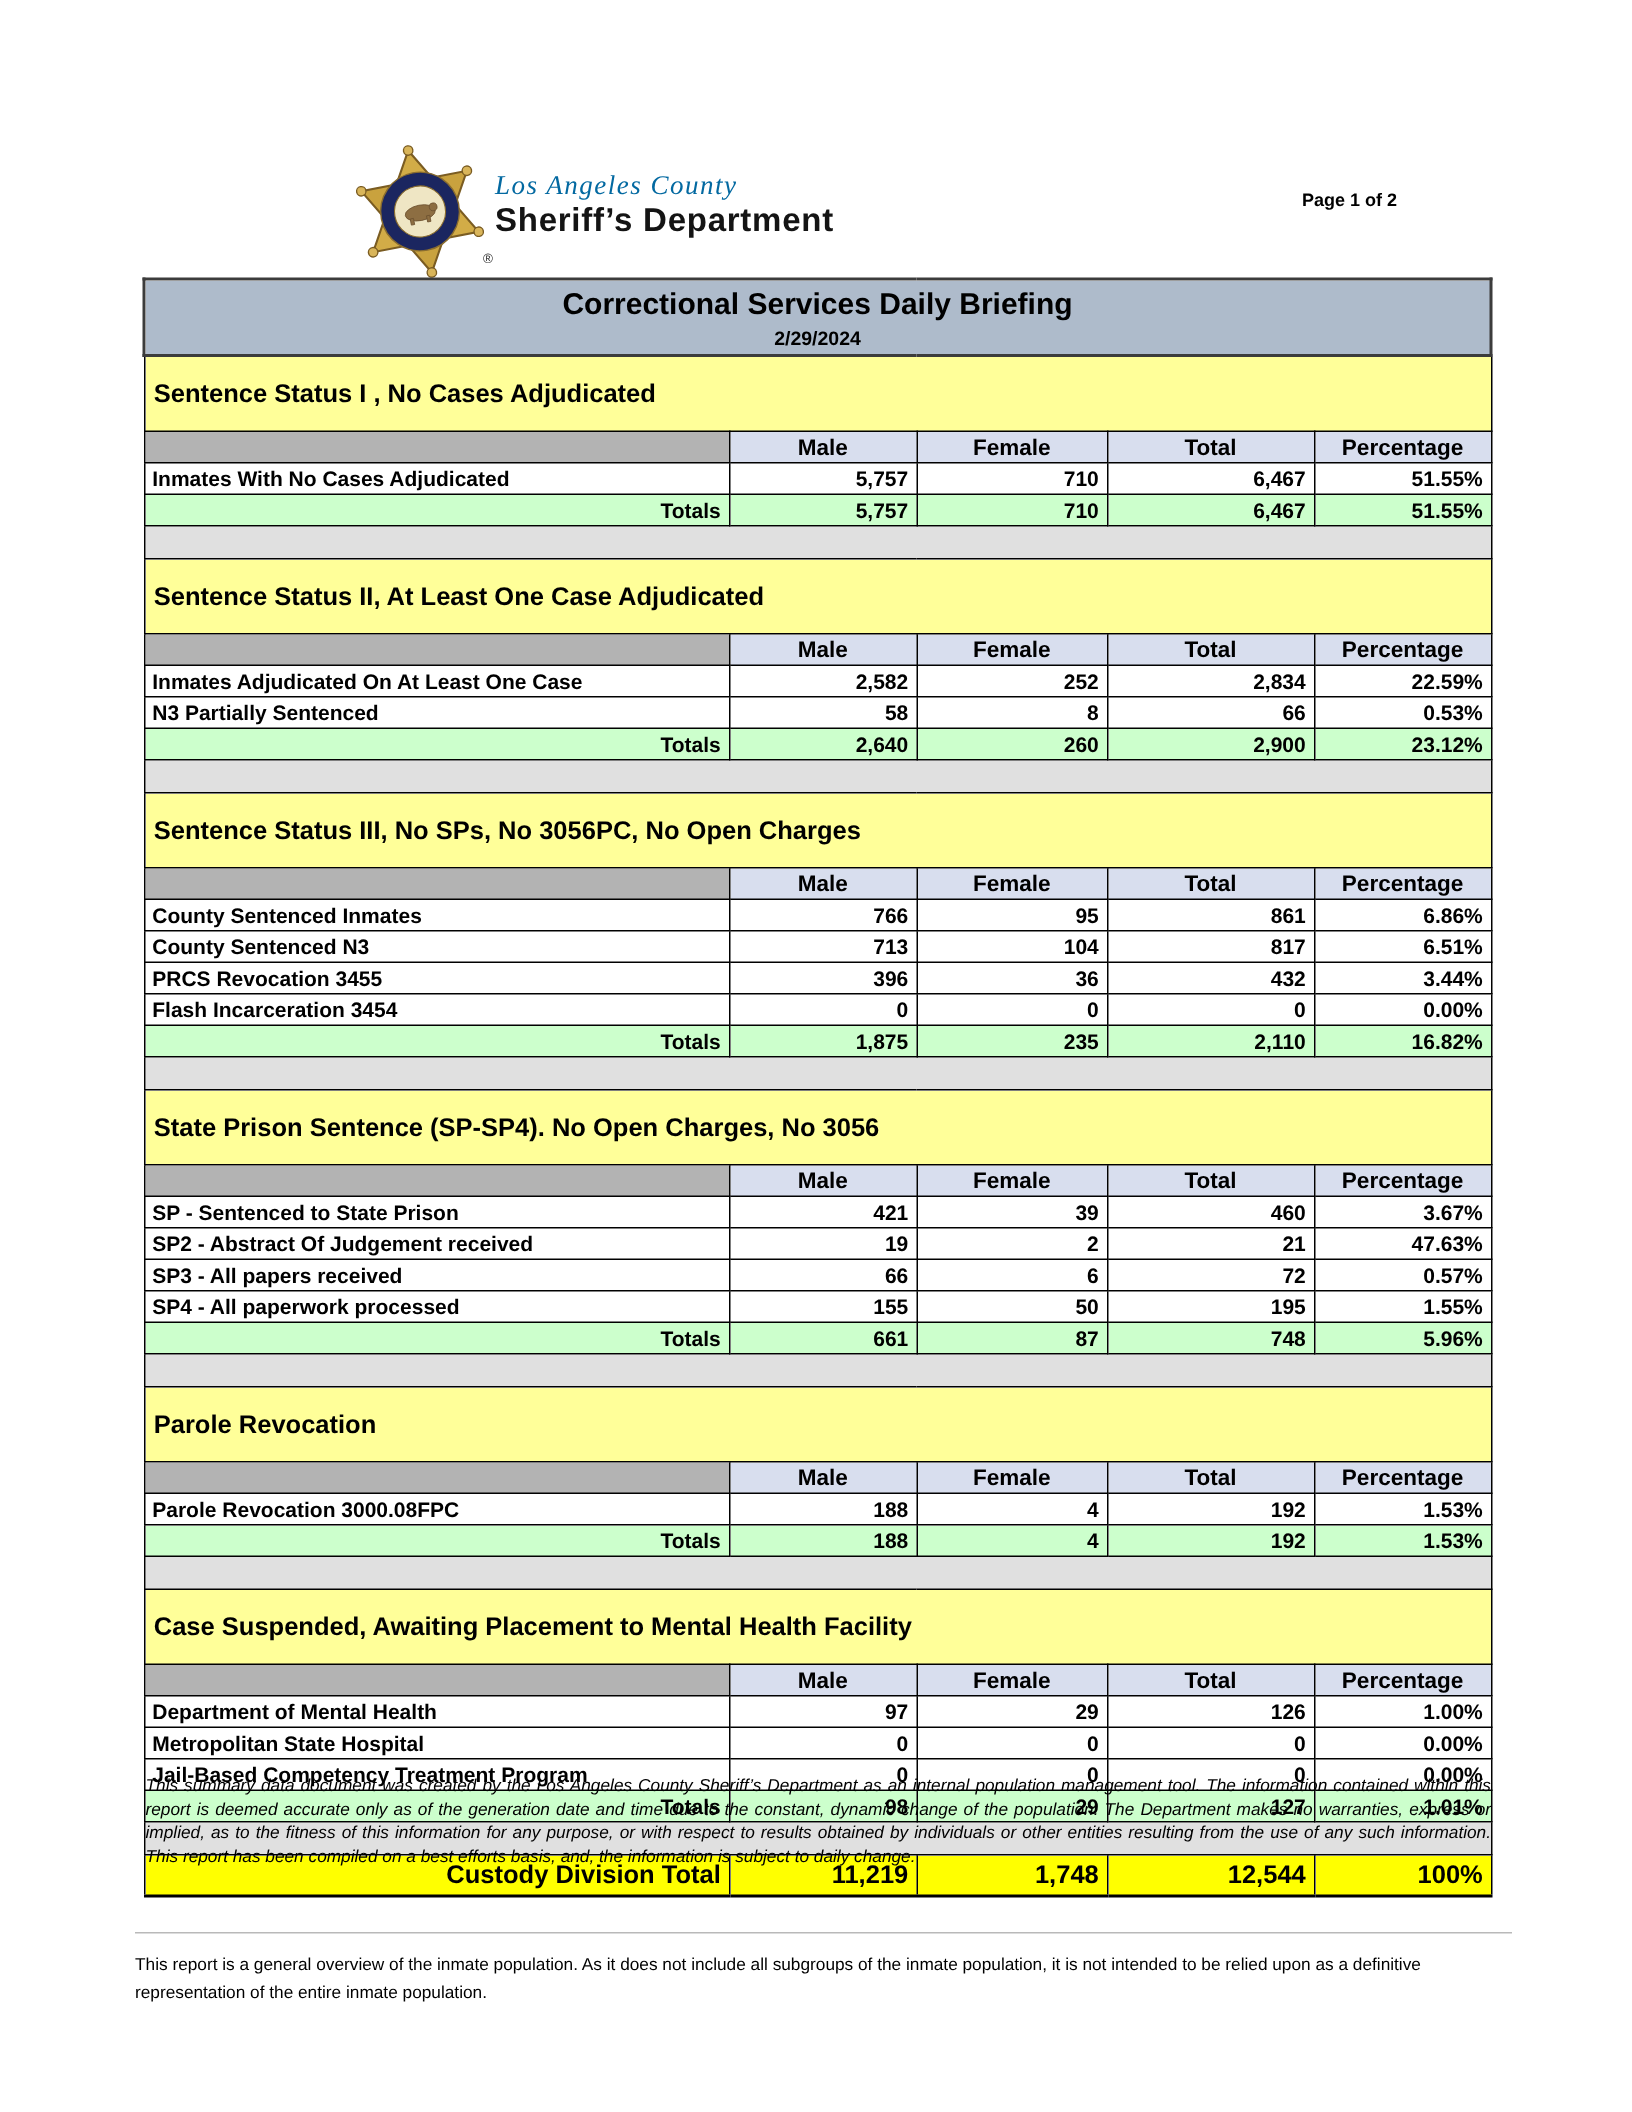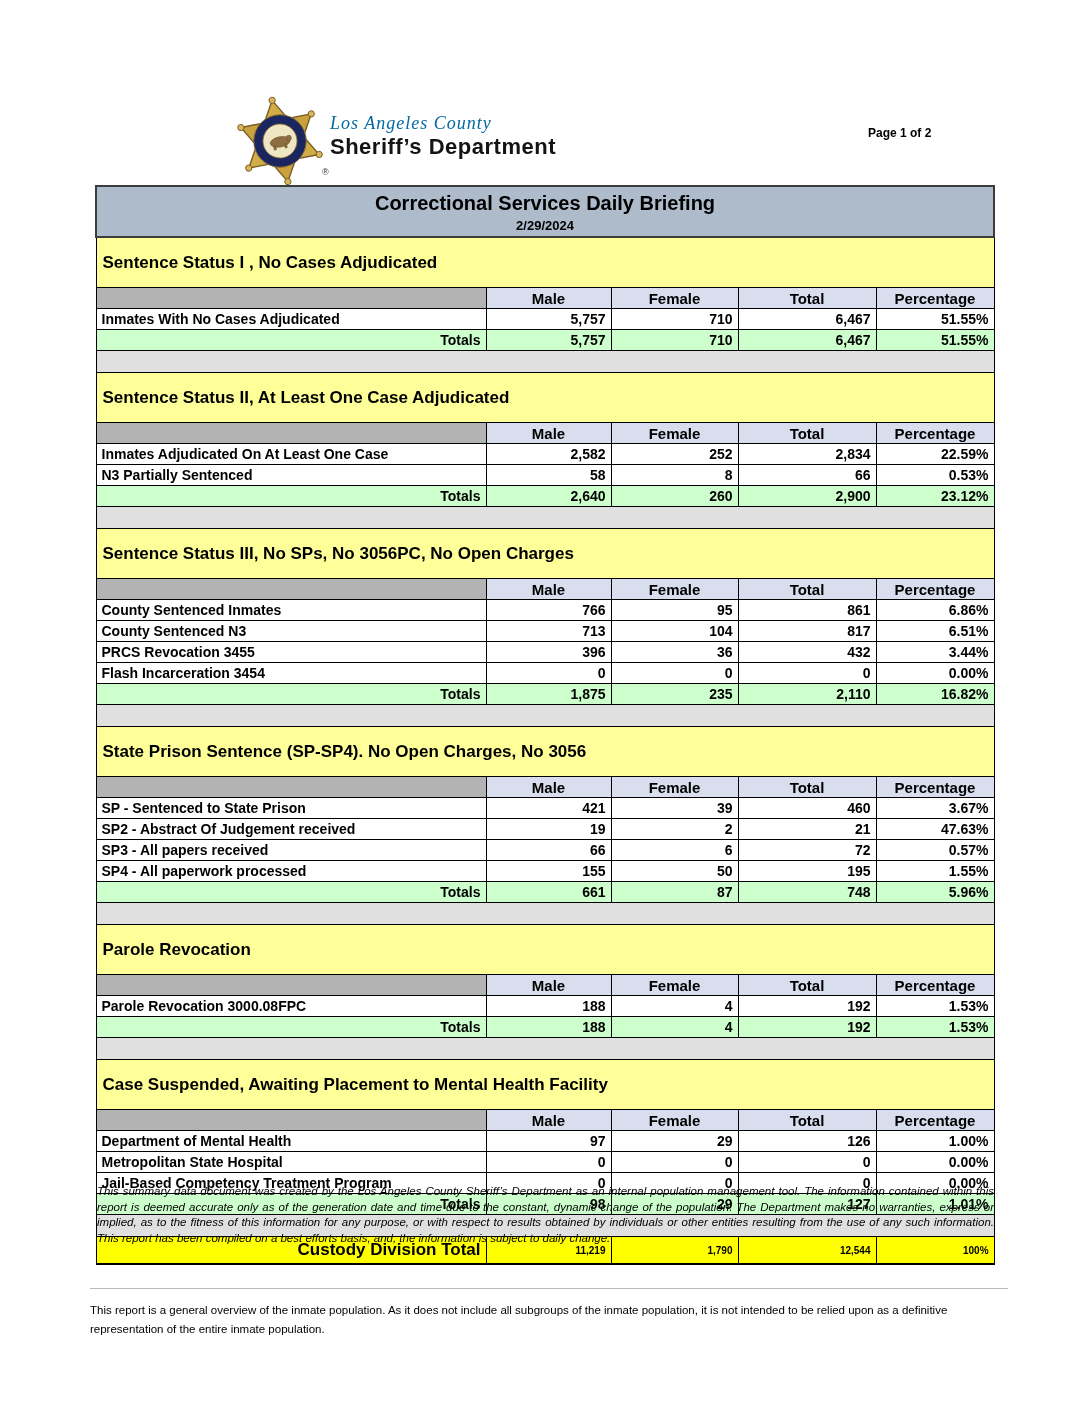--- a/index.html
+++ b/index.html
@@ -47,21 +47,21 @@
     font-size:15px;height:18px;
   }
   tr.col-header-row td.corner{background:var(--corner-bg,#B3B3B3);}
   tr.data-row td{background:#fff;height:18px;}
   tr.data-row td.label{text-align:left;}
   tr.data-row td.num{text-align:right;}
   tr.totals-row td{background:var(--totals-bg,#CCFFCC);height:18px;text-align:right;}
   tr.spacer-row td{background:var(--spacer-bg,#E0E0E0);height:19px;border-left:1px solid #000;border-right:1px solid #000;}
   tr.grand-total-row td{
     background:var(--grand-total-bg,#FFFF00);height:24px;text-align:right;
-    border-bottom:2px solid #000;font-size:10px;
+    border-bottom:2px solid #000;font-size:17px;
   }
   tr.grand-total-row td.label{font-size:17px;}
 
   
   .disclaimer{
     position:absolute;left:97px;top:1184px;width:897px;margin:0;
     font-style:italic;font-size:11.5px;line-height:15.5px;text-align:justify;
   }
   .note{
     position:absolute;left:90px;top:1288px;width:918px;margin:0;
@@ -345,21 +345,21 @@
           <td class="num">29</td>
           <td class="num">127</td>
           <td class="num">1.01%</td>
         </tr>
         <tr class="spacer-row">
           <td colspan="5"></td>
         </tr>
         <tr class="grand-total-row">
           <td class="label">Custody Division Total</td>
           <td class="num">11,219</td>
-          <td class="num">1,790</td>
+          <td class="num">1,748</td>
           <td class="num">12,544</td>
           <td class="num">100%</td>
         </tr>
       </tbody>
   </table>
 
   <p class="disclaimer">This summary data document was created by the Los Angeles County Sheriff’s Department as an internal population management tool.  The information contained within this report is deemed accurate only as of the generation date and time due to the constant, dynamic change of the population.  The Department makes no warranties, express or implied, as to the fitness of this information for any purpose, or with respect to results obtained by individuals or other entities resulting from the use of any such information.  This report has been compiled on a best efforts basis, and, the information is subject to daily change.</p>
   <p class="note">This report is a general overview of the inmate population.  As it does not include all subgroups of the inmate population, it is not intended to be relied upon as a definitive representation of the entire inmate population.</p>
 
 </div>

